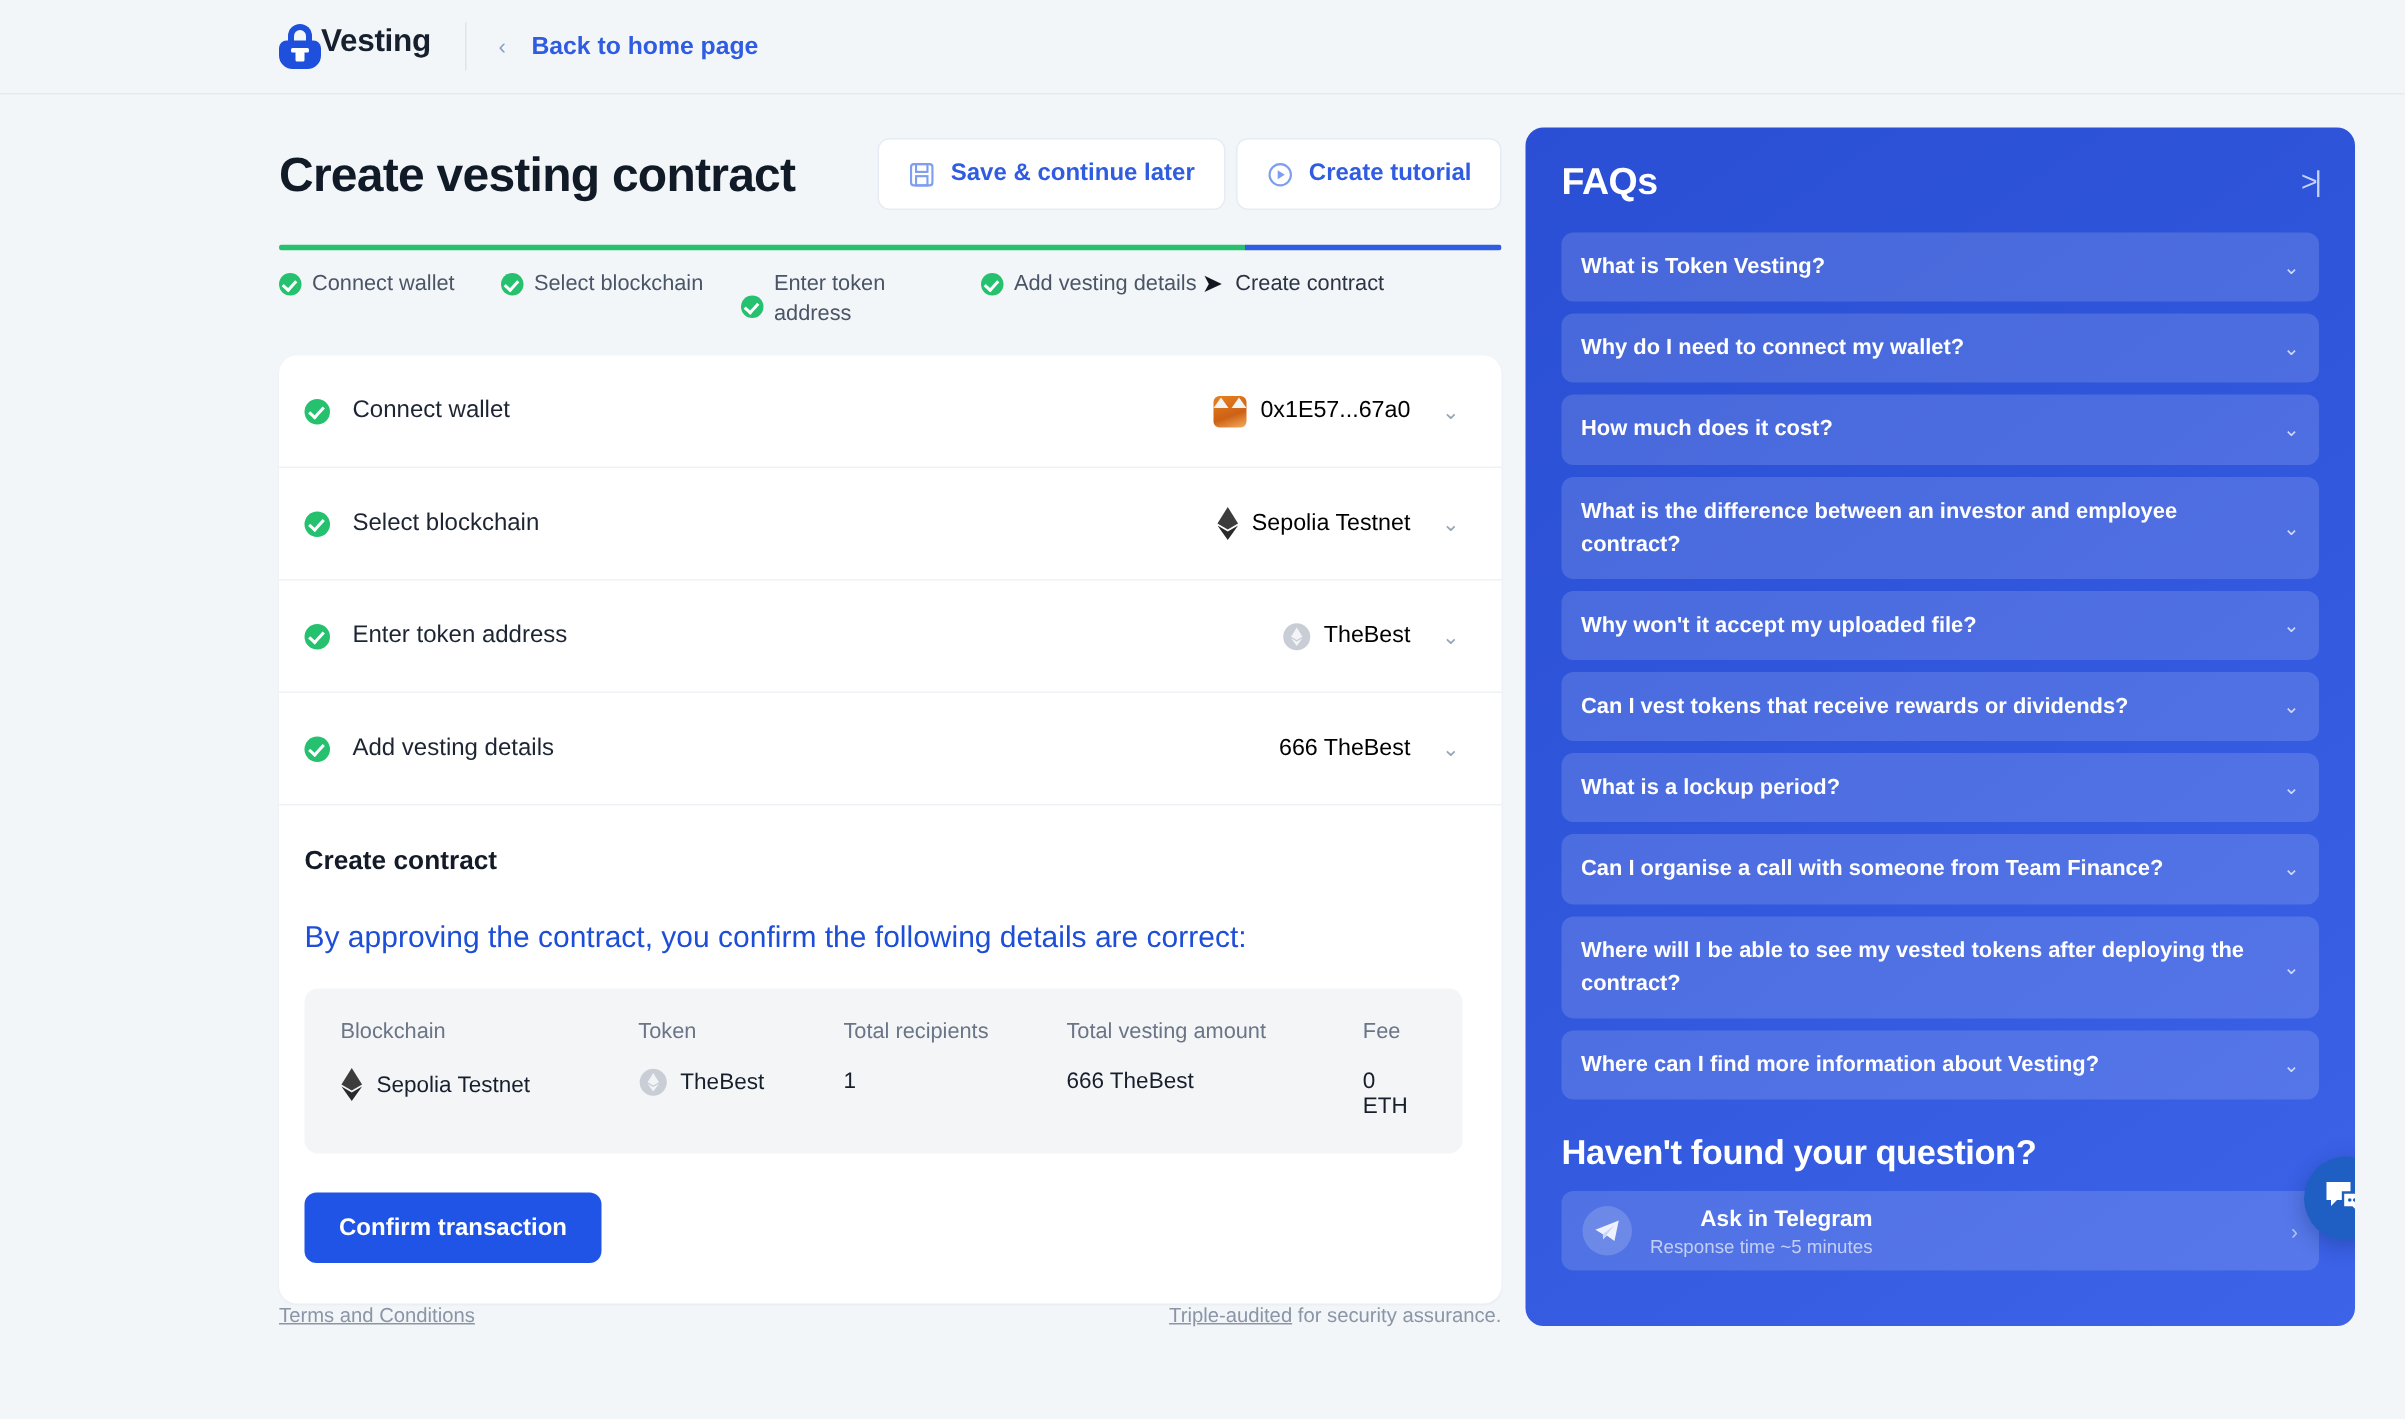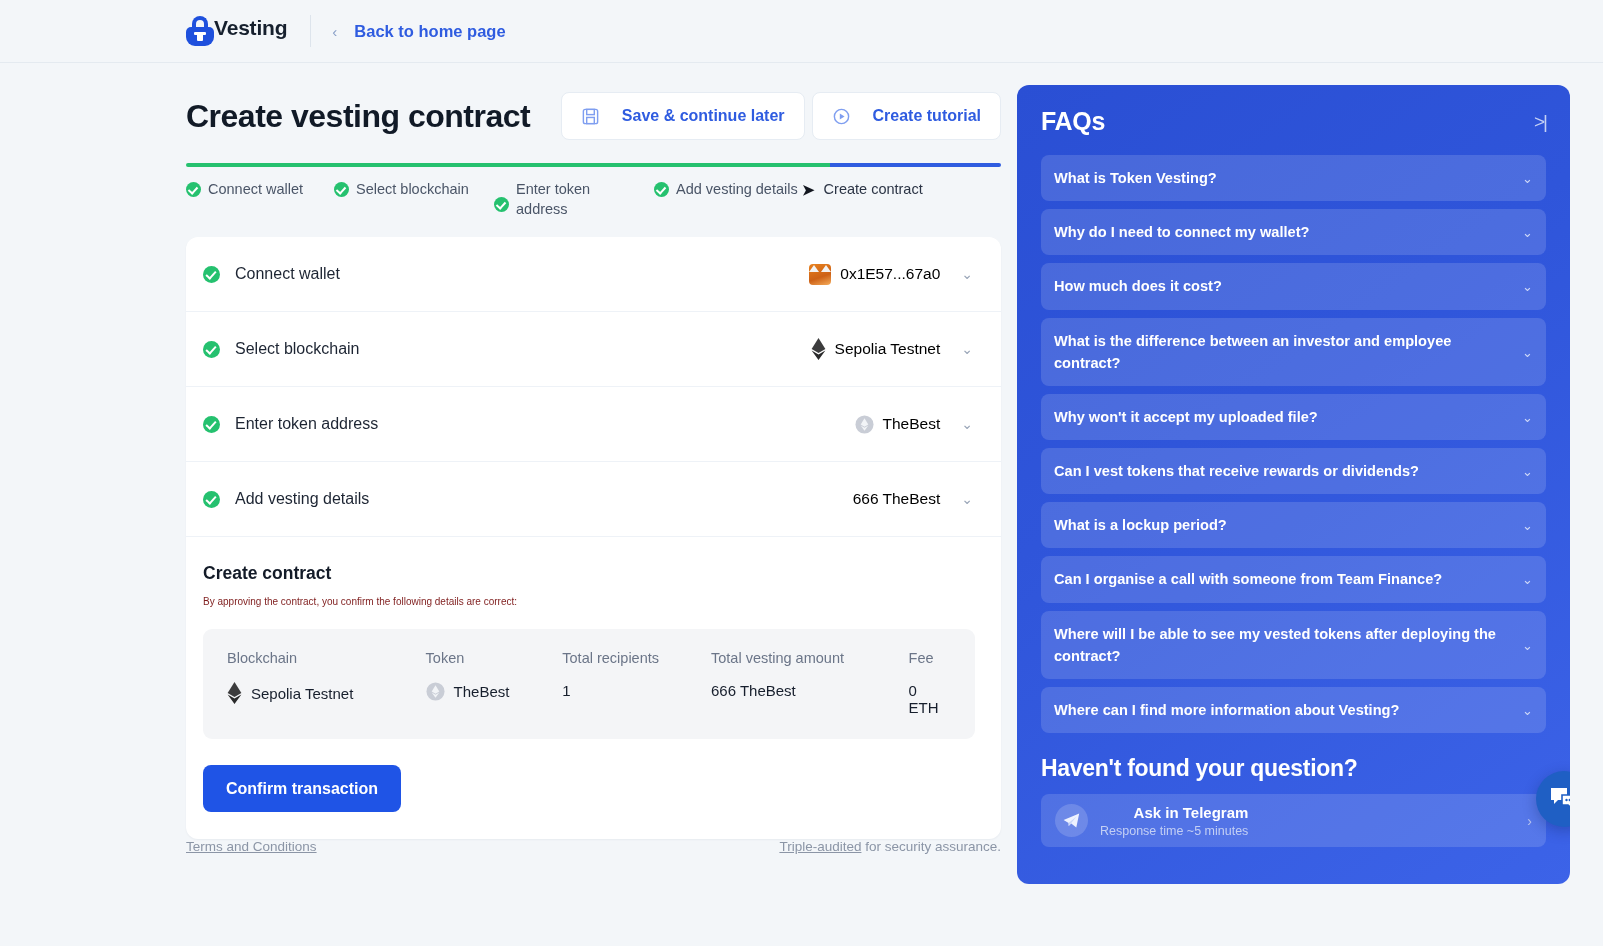--- a/index.html
+++ b/index.html
@@ -53,21 +53,21 @@
 
   
   .page { display: flex; padding: 22px 0 0 0; }
   .left-col { width: 815px; margin-left: 186px; }
   .right-col { width: 553px; margin-left: 16px; }
 
   
   .title-row { display: flex; align-items: center; height: 62px; }
   .page-title { font-size: 32px; font-weight: bold; color: #111a27; letter-spacing: -0.5px; flex: 1; }
   .btn-ghost {
-    height: 48px; display: flex; align-items: center; gap: 22px;
+    height: 48px; display: flex; align-items: center; gap: 10px;
     background: #fff; border: 1px solid #e6ecf3; border-radius: 8px;
     padding: 0 19px; color: #2f5ce0; font-size: 16px; font-weight: bold;
     cursor: pointer; white-space: nowrap;
   }
   .btn-ghost + .btn-ghost { margin-left: 7px; }
   .ic { width: 19px; height: 19px; display: block; }
 
   
   .progress-track { display: flex; height: 4px; margin-top: 16px; border-radius: 2px; overflow: hidden; }
   .progress-done { flex: 0 0 79%; background: #25c16f; }
@@ -127,21 +127,21 @@
     border-bottom: 7px solid #f3f3f3;
   }
   .fox::before { left: 0px; } .fox::after { right: 0px; }
 
   .eth-ic { width: 15px; height: 22px; }
   .token-ic { width: 19px; height: 19px; }
 
   
   .create-block { padding: 26px 26px 27px 17px; }
   .cc-title { font-size: 17.5px; font-weight: bold; color: #131b28; }
-  .cc-sub { font-size: 10px; color: #7f1d1d; margin-top: 12px; }
+  .cc-sub { font-size: 20px; color: #1d4ed8; margin-top: 30px; }
   .summary {
     margin-top: 22px; background: #f4f5f7; border-radius: 9px;
     padding: 21px 24px 23px 24px; display: flex;
   }
   .sum-col.c1 { width: 199px; } .sum-col.c2 { width: 137px; }
   .sum-col.c3 { width: 149px; } .sum-col.c4 { width: 198px; }
   .sum-head { font-size: 14.5px; color: #6b7588; }
   .sum-val {
     margin-top: 16px; font-size: 15px; color: #171f2d;
     display: flex; align-items: center; gap: 9px;

